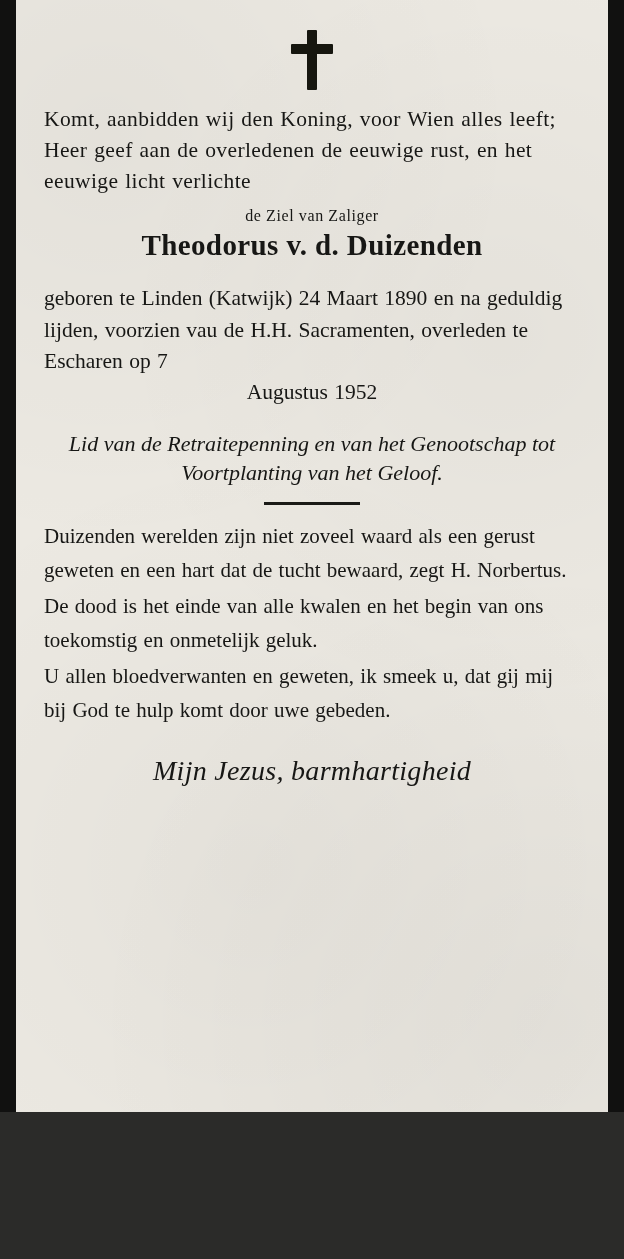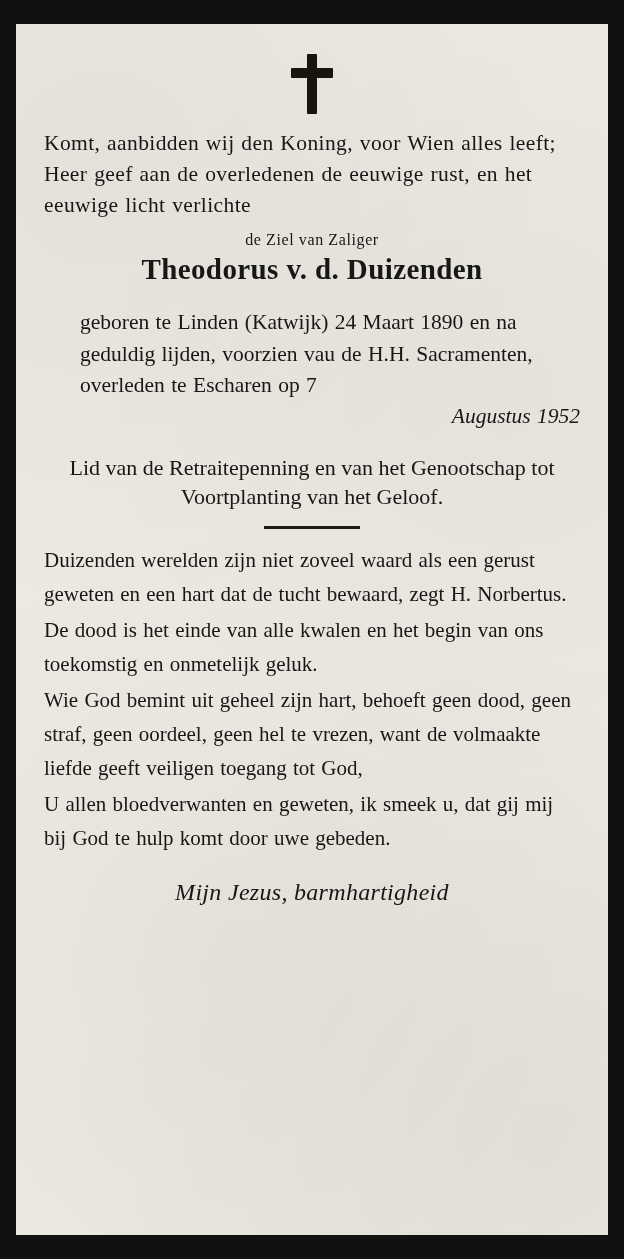--- a/index.html
+++ b/index.html
@@ -10,24 +10,24 @@
   body {
     width: 624px;
     height: 1259px;
     overflow: hidden;
     font-family: "Liberation Serif", serif;
   }
   #card {
     position: absolute;
     left: 0; top: 0;
     width: 624px;
-    height: 1259px;
+    height: 1112px;
     background: #111110;
     box-sizing: border-box;
-    padding: 24px 16px;
+    padding: 0 16px;
   }
   #paper {
     width: 100%;
     height: 100%;
     background: #ece9e2;
     box-sizing: border-box;
     padding: 26px 28px 18px 28px;
     position: relative;
     color: #171715;
     
@@ -82,45 +82,45 @@
     font-size: 29px;
     font-weight: bold;
     letter-spacing: 0.4px;
     margin: 2px 0 10px 0;
   }
   .bio {
     font-size: 21.5px;
     line-height: 1.46;
     text-align: left;
     word-spacing: 1px;
-    margin-left: 36px;
   }
-  .bio .last { text-align: right; display: block; font-style: italic; }
+  .bio .last { text-align: center; display: block; }
   .lid {
+    font-style: italic;
     font-size: 22px;
     line-height: 1.3;
     text-align: center;
     margin: 8px 0 6px 0;
   }
   .rule {
     width: 96px;
     height: 3px;
     background: #1a1a16;
     margin: 14px auto 14px auto;
   }
   .para {
     font-size: 21px;
     line-height: 1.62;
     margin: 0 0 2px 0;
     text-align: left;
     word-spacing: 1px;
   }
   .closing {
     font-style: italic;
-    font-size: 24px;
+    font-size: 28px;
     text-align: center;
     letter-spacing: 0.3px;
   }
   
   #paper * { text-rendering: optimizeLegibility; }
 </style>
 </head>
 <body>
 
 <div id="card">
@@ -143,19 +143,18 @@
       <span>geboren te Linden (Katwijk) 24 Maart 1890 en na geduldig lijden, voorzien vau de H.H. Sacramenten, overleden te Escharen op 7</span>
       <span class="last">Augustus 1952</span>
     </p>
 
     <p class="lid">Lid van de Retraitepenning en van het Genootschap tot Voortplanting van het Geloof.</p>
 
     <div class="rule"></div>
 
     <p class="para">Duizenden werelden zijn niet zoveel waard als een gerust geweten en een hart dat de tucht bewaard, zegt H. Norbertus.</p>
     <p class="para">De dood is het einde van alle kwalen en het begin van ons toekomstig en onmetelijk geluk.</p>
-    <p class="para">Wie God bemint uit geheel zijn hart, behoeft geen dood, geen straf, geen oordeel, geen hel te vrezen, want de volmaakte liefde geeft veiligen toegang tot God,</p>
     <p class="para">U allen bloedverwanten en geweten, ik smeek u, dat gij mij bij God te hulp komt door uwe gebeden.</p>
 
     <p class="closing">Mijn Jezus, barmhartigheid</p>
 
   </div>
 </div>
 
 </body></html>

